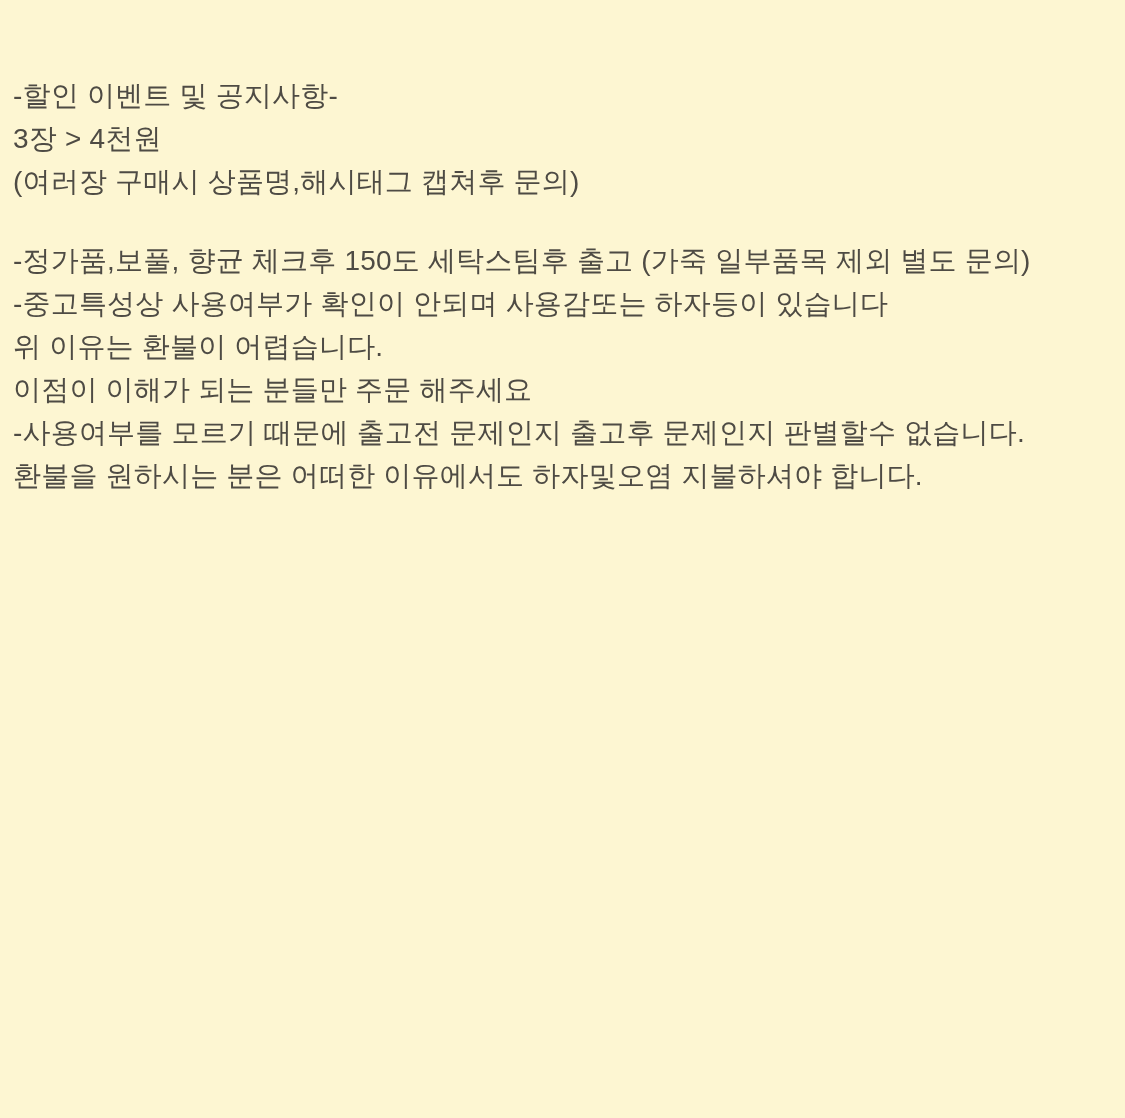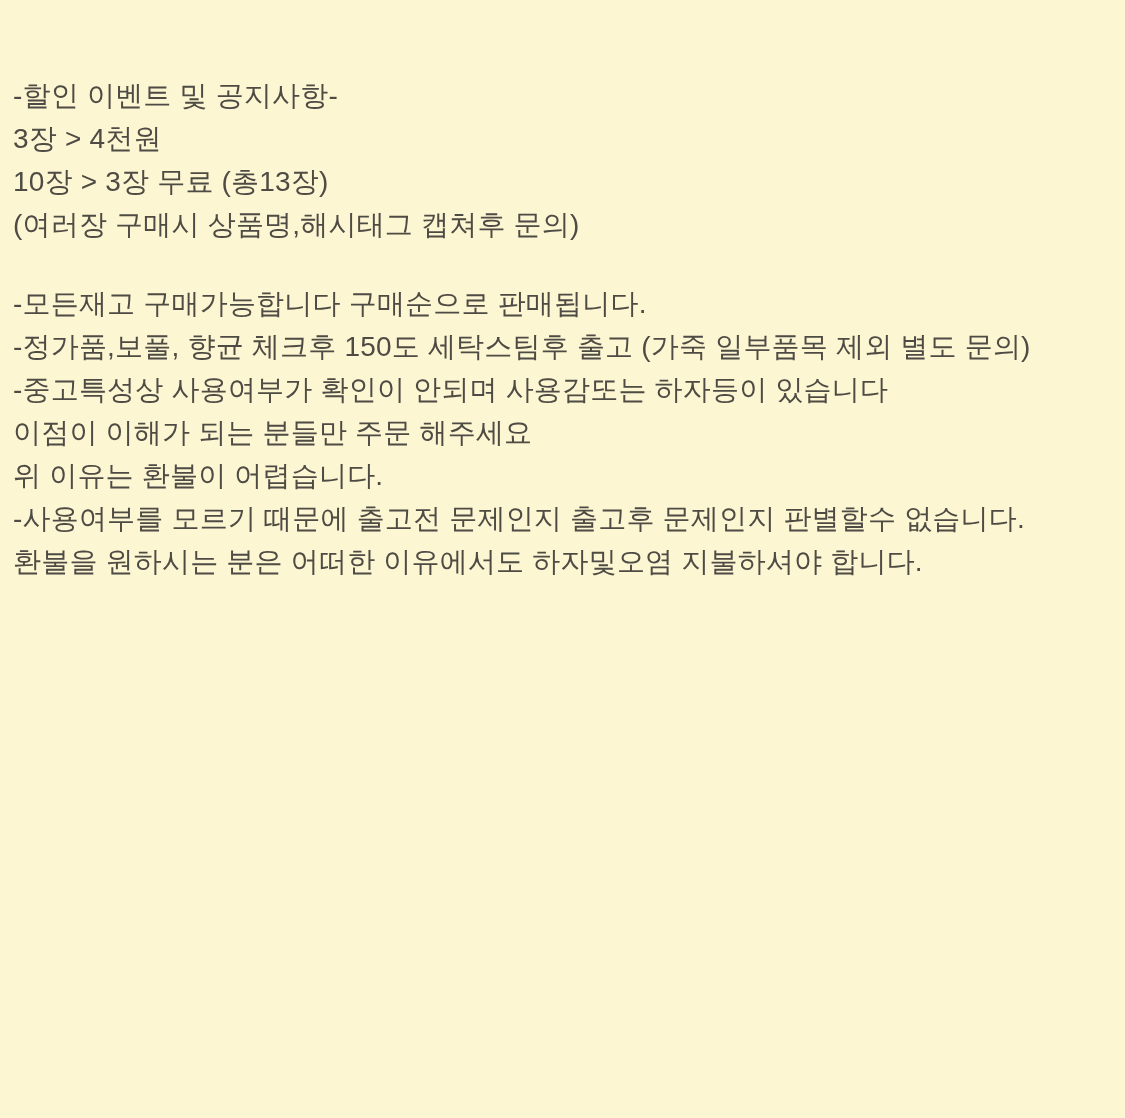--- a/index.html
+++ b/index.html
@@ -38,28 +38,26 @@
   }
 </style>
 </head>
 <body>
 
 <div class="notice-page">
 
   <section class="block">
     <div class="line">-할인 이벤트 및 공지사항-</div>
     <div class="line">3장 &gt; 4천원</div>
-    <div class="line">10장 &gt; 3장 무료 (총13장)</div>
     <div class="line">(여러장 구매시 상품명,해시태그 캡쳐후 문의)</div>
   </section>
 
   <section class="block">
-    <div class="line">-모든재고 구매가능합니다 구매순으로 판매됩니다.</div>
     <div class="line">-정가품,보풀, 향균 체크후 150도 세탁스팀후 출고 (가죽 일부품목 제외 별도 문의)</div>
     <div class="line">-중고특성상 사용여부가 확인이 안되며 사용감또는 하자등이 있습니다</div>
+    <div class="line">위 이유는 환불이 어렵습니다.</div>
     <div class="line">이점이 이해가 되는 분들만 주문 해주세요</div>
-    <div class="line">위 이유는 환불이 어렵습니다.</div>
     <div class="line">-사용여부를 모르기 때문에 출고전 문제인지 출고후 문제인지 판별할수 없습니다.</div>
     <div class="line">환불을 원하시는 분은 어떠한 이유에서도 하자및오염 지불하셔야 합니다.</div>
   </section>
 
 
 </div>
 
 </body></html>

